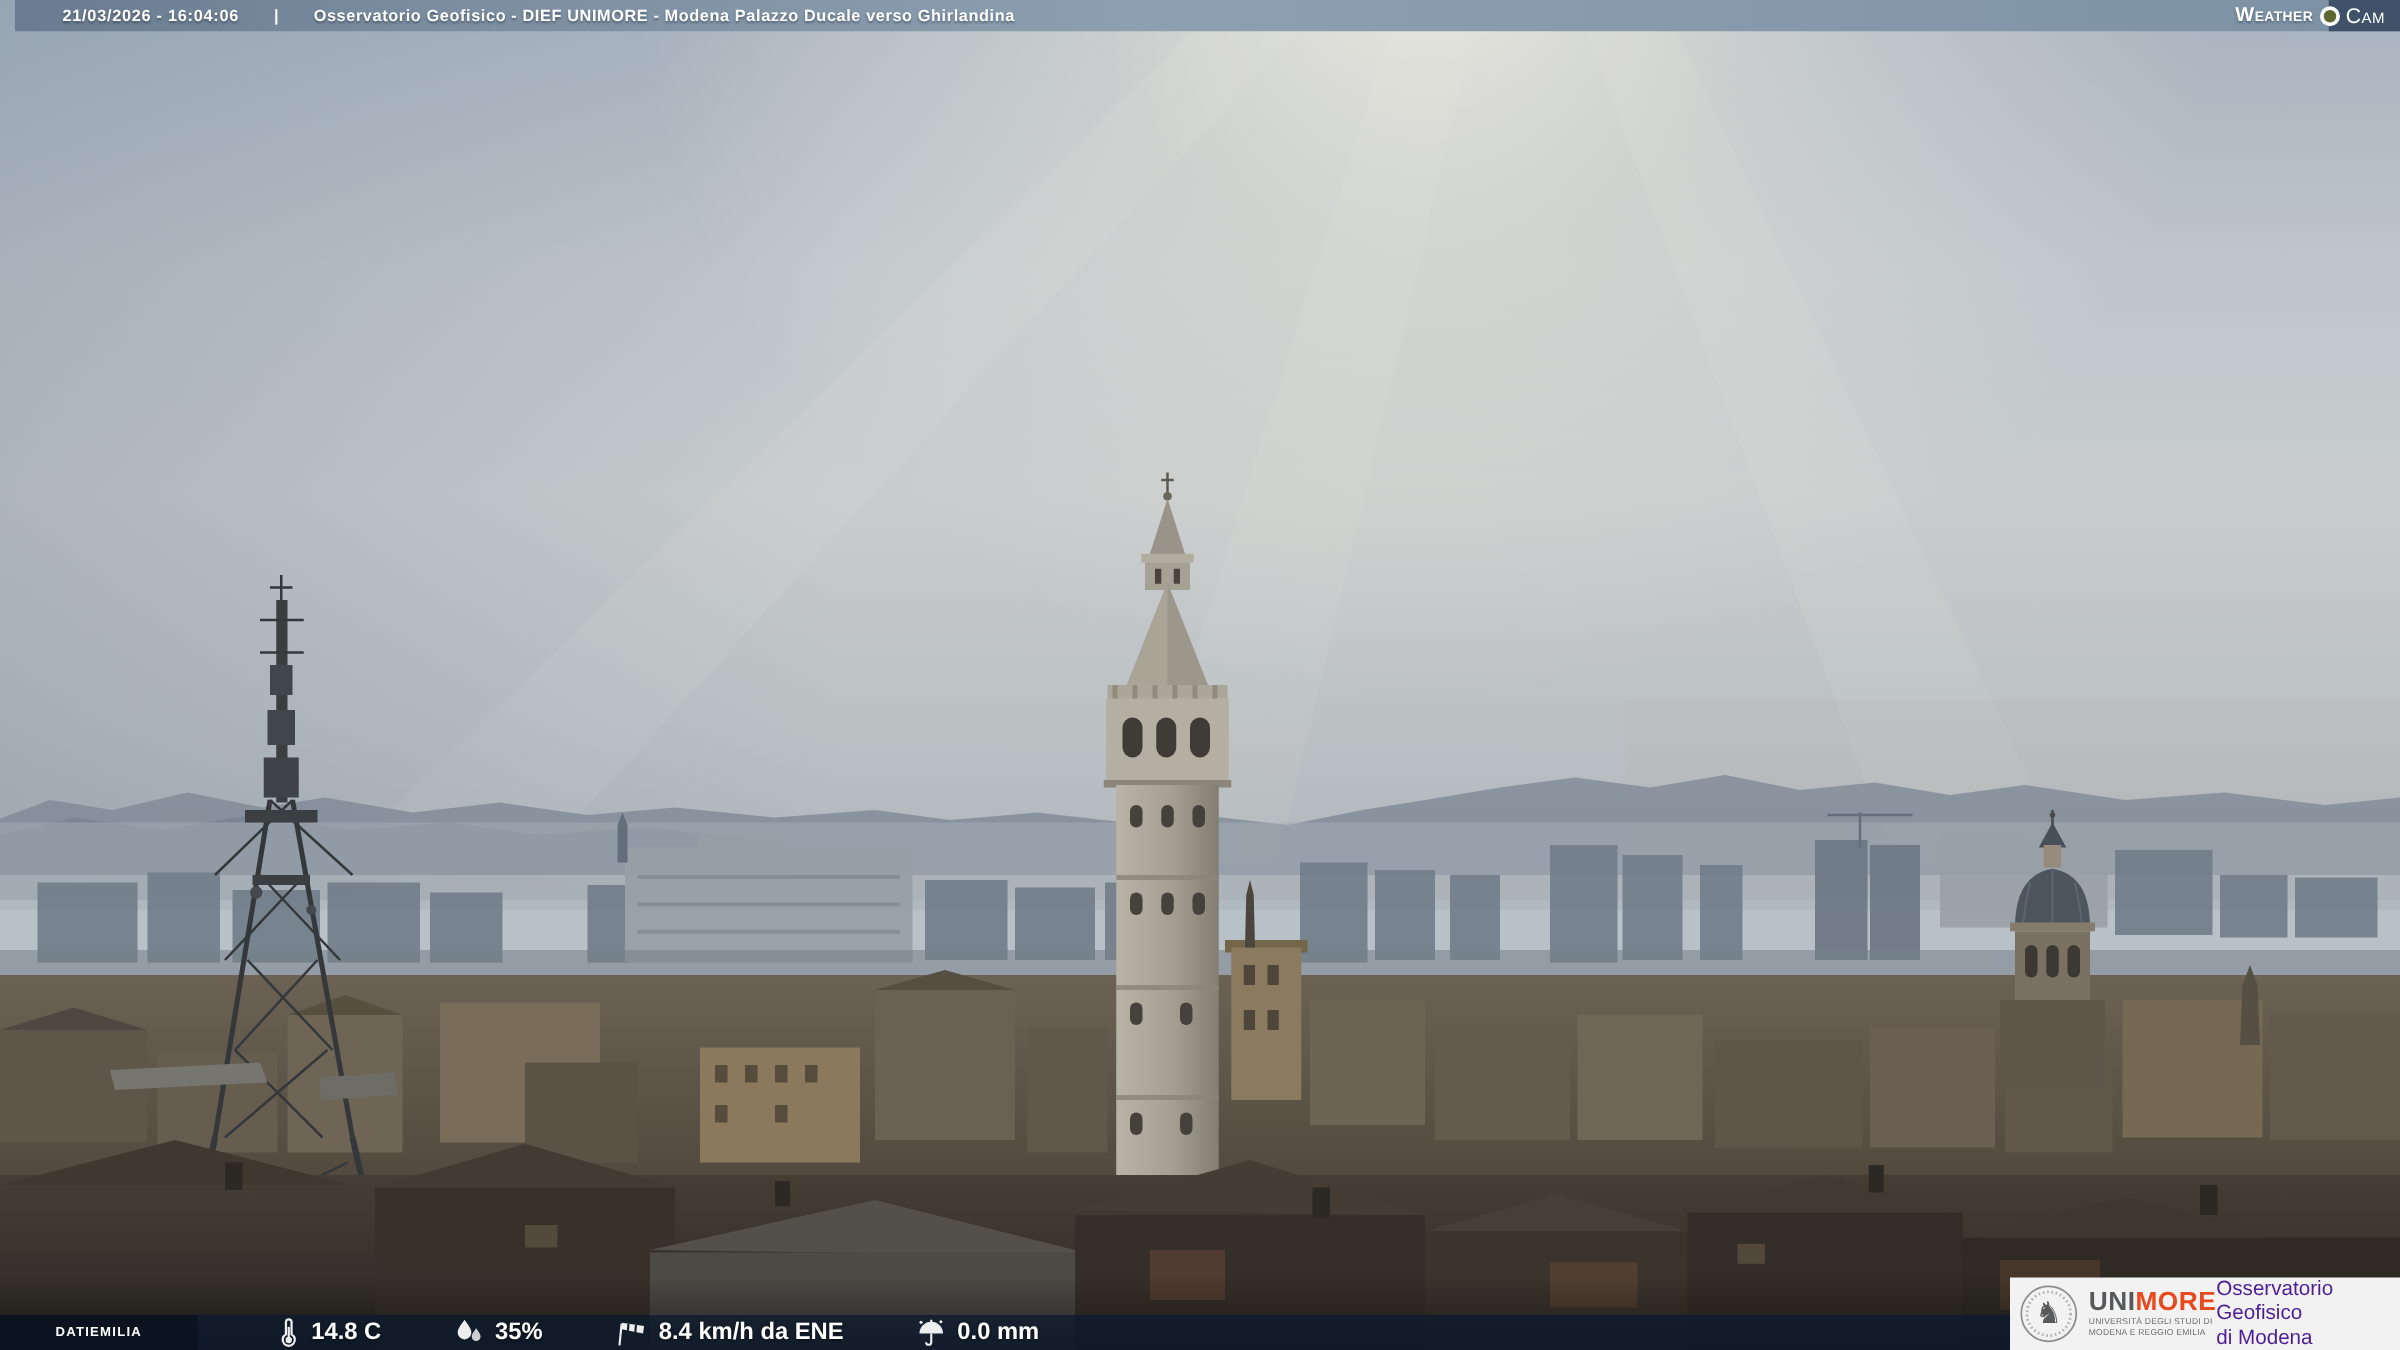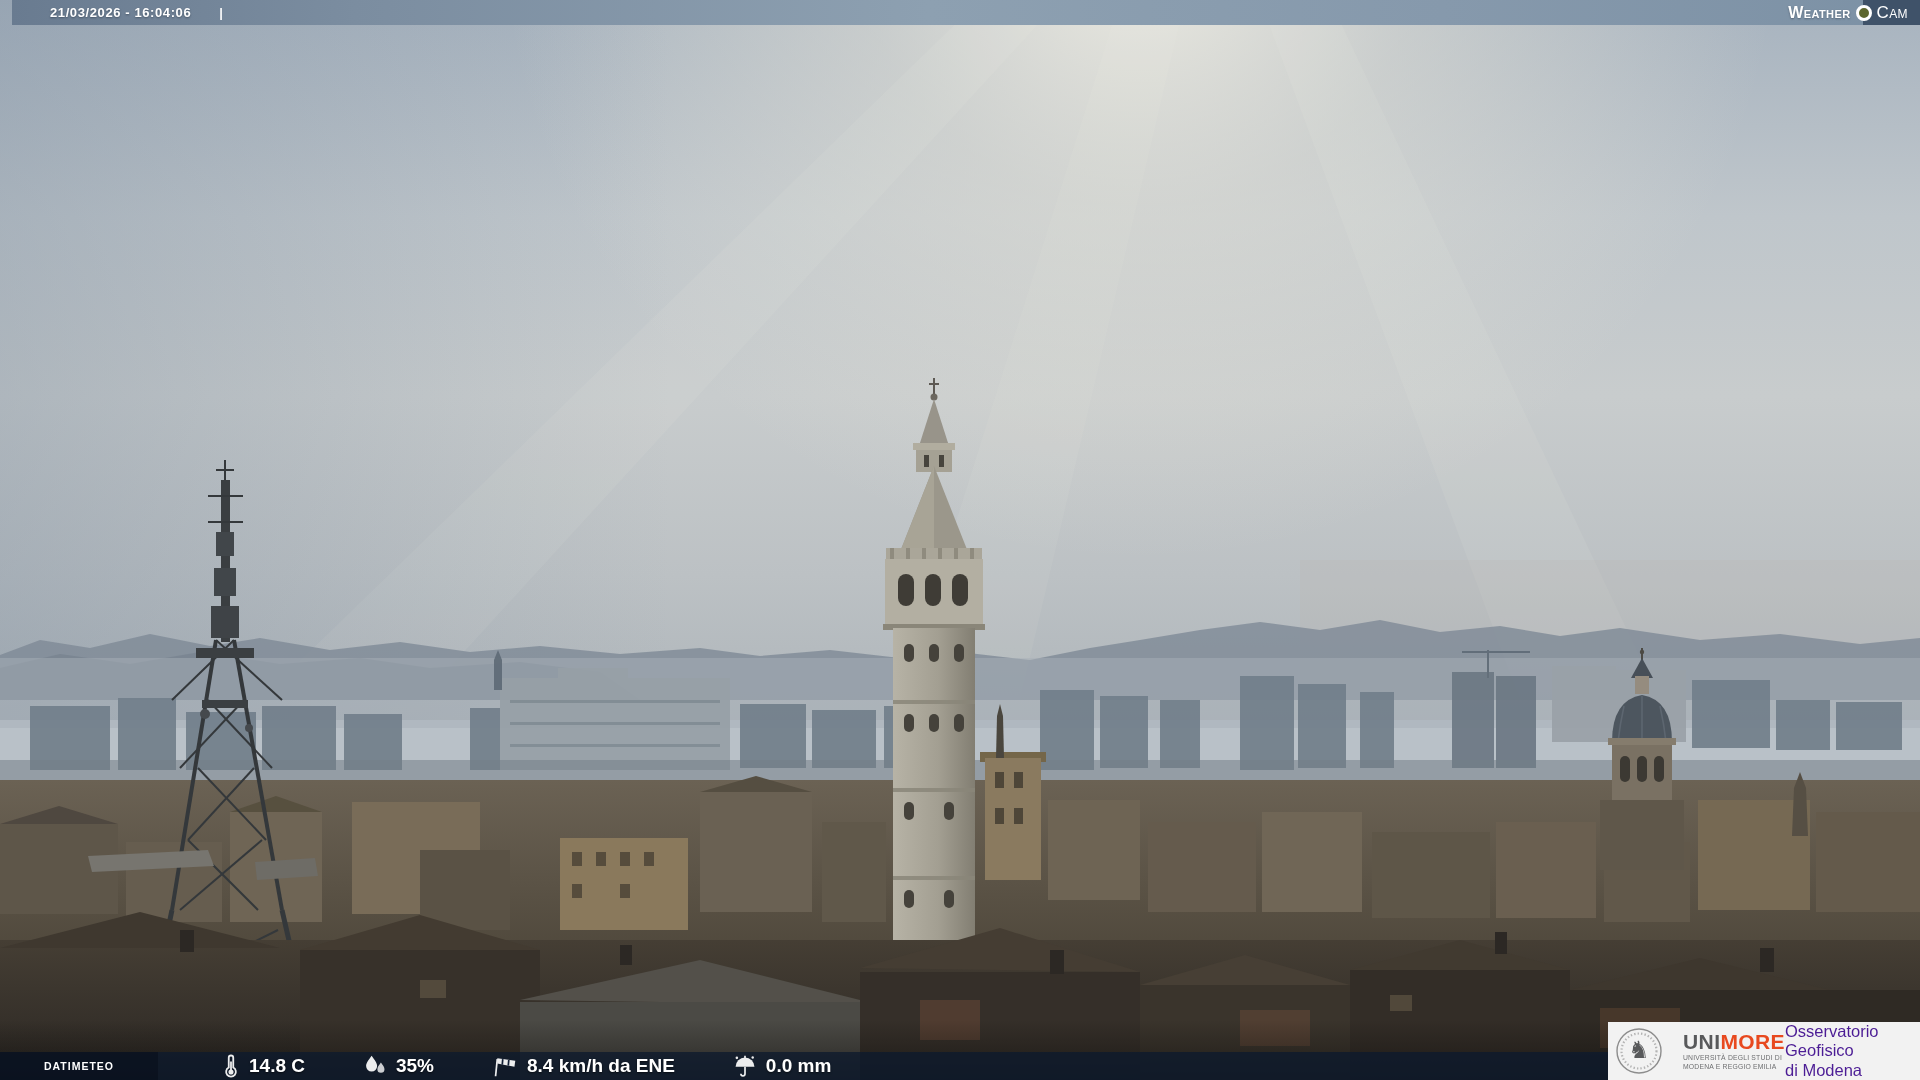--- a/index.html
+++ b/index.html
@@ -33,21 +33,21 @@
   .readings{display:flex;align-items:center;margin-left:64px;font-size:19px;font-weight:bold;
     text-shadow:0 1px 2px rgba(0,0,0,.6);}
   .reading{display:flex;align-items:center;gap:9px;white-space:nowrap;}
   .reading + .reading{margin-left:58px;}
   .reading svg{display:block;opacity:.92;}
 
   
   .logopanel{position:absolute;right:0;bottom:0;width:312px;height:58px;background:#f2f2f2;
     display:flex;align-items:center;padding:0 6px 0 7px;box-sizing:border-box;z-index:6;}
   .seal{flex:0 0 auto;}
-  .brand-block{margin-left:20px;}
+  .brand-block{margin-left:8px;}
   .brand{font-size:21px;font-weight:bold;letter-spacing:.4px;color:#58595b;line-height:1;}
   .brand .more{color:#e8491f;}
   .brand-sub{font-size:6.8px;color:#6d6e70;line-height:1.3;margin-top:2px;letter-spacing:.2px;}
   .org{font-size:16.5px;color:#4c1d95;line-height:1.18;}
 </style>
 </head>
 <body>
 
 <div class="stage">
 
@@ -286,31 +286,32 @@
       <rect x="1050" y="950" width="14" height="24" fill="#2c2824"></rect>
       <rect x="1495" y="932" width="12" height="22" fill="#2c2824"></rect>
       <rect x="1760" y="948" width="14" height="24" fill="#2c2824"></rect>
       <rect x="0" y="1020" width="1920" height="60" fill="url(#vig)"></rect>
     </g>
   </svg>
 
   <div class="topbar">
     <span class="datetime">21/03/2026 - 16:04:06</span>
     <span class="sep">|</span>
+    <span class="title">Osservatorio Geofisico - DIEF UNIMORE - Modena Palazzo Ducale verso Ghirlandina</span>
     <div class="weathercam">
       <span class="wc-weather">Weather</span>
       <span class="wc-lens"></span>
       <span class="wc-cam">Cam</span>
     </div>
   </div>
 
   <div class="bottombar">
     <div class="dati">
       <span>DATI</span>
-      <span>METEO</span>
+      <span>EMILIA</span>
     </div>
     <div class="readings">
       <div class="reading">
         <svg width="18" height="24" viewBox="0 0 24 30">
           <path d="M9 4a3 3 0 0 1 6 0v13a6.5 6.5 0 1 1-6 0z" fill="none" stroke="#fff" stroke-width="2.4"></path>
           <circle cx="12" cy="23" r="3.4" fill="#fff"></circle>
             <rect x="10.8" y="9" width="2.4" height="13" fill="#fff"></rect>
         </svg>
         <span>14.8 C</span>
       </div>

